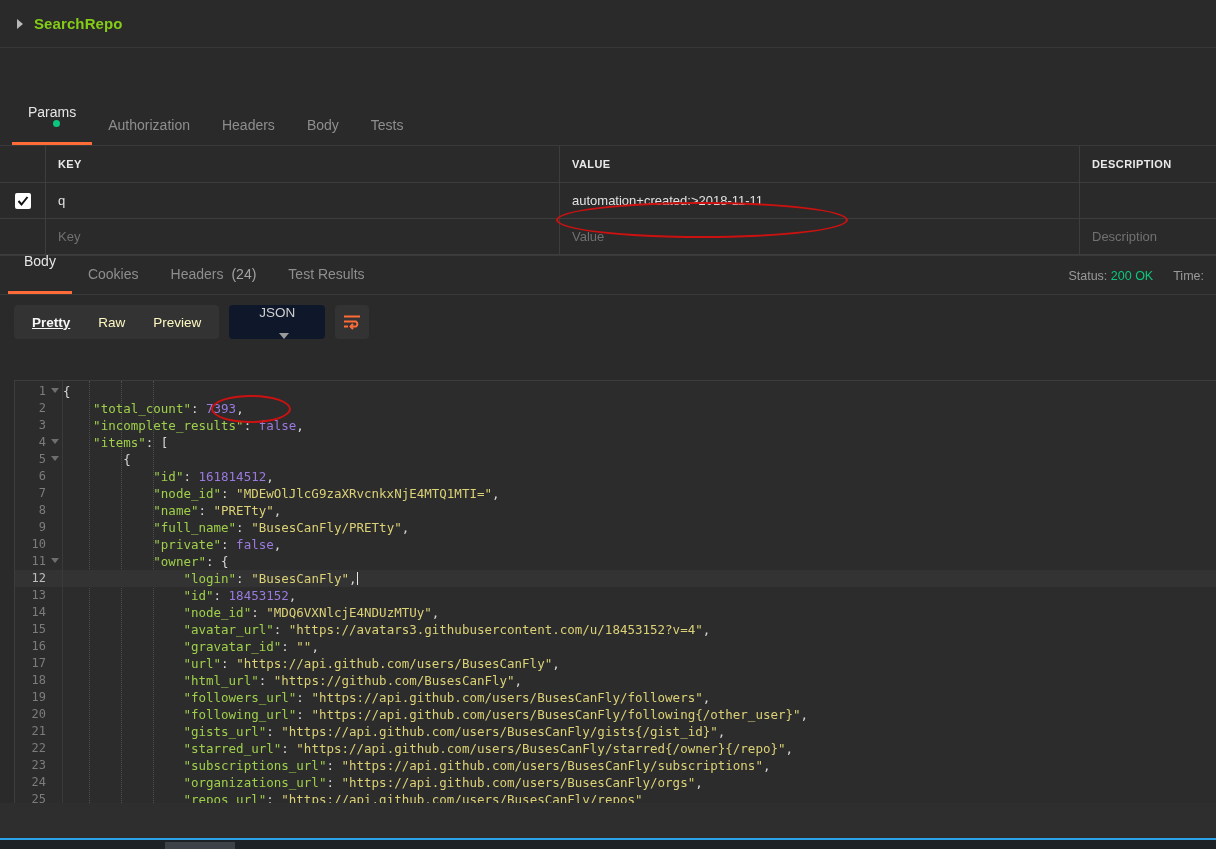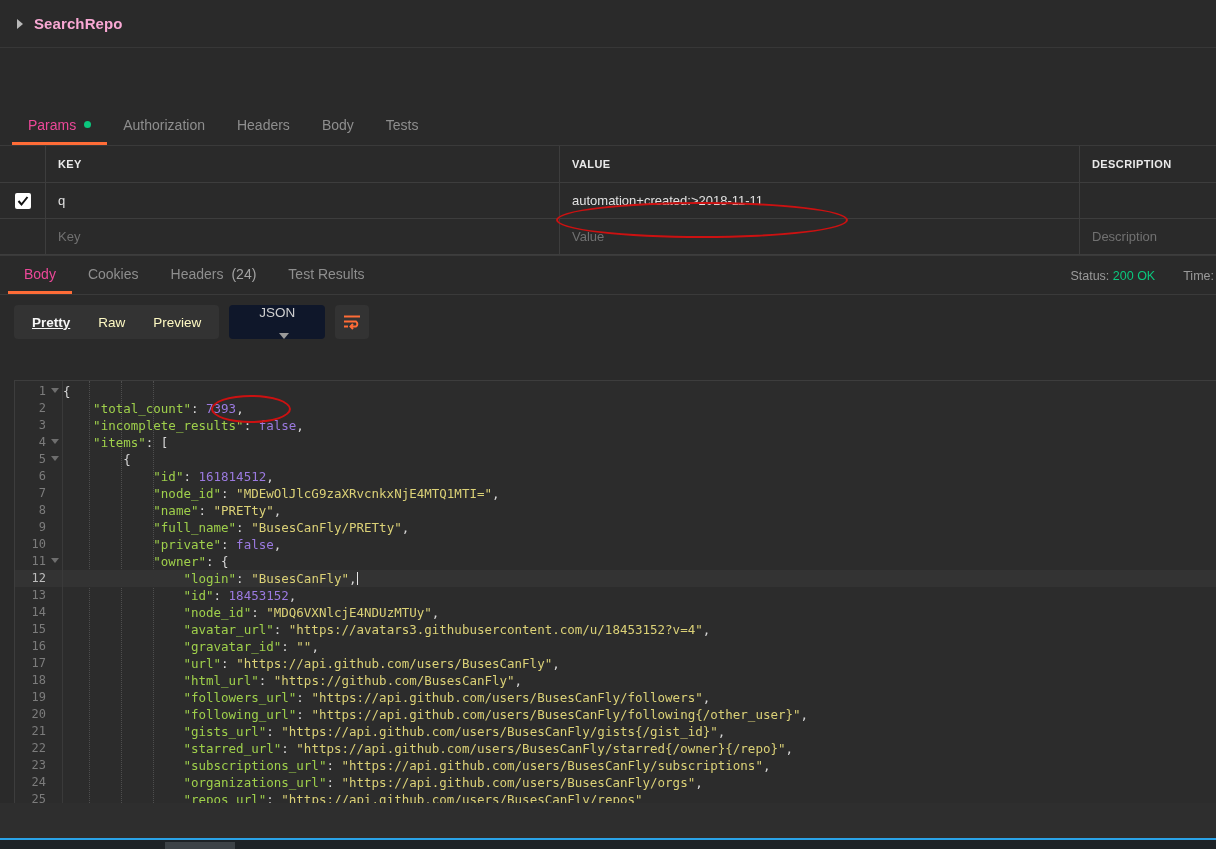--- a/index.html
+++ b/index.html
@@ -20,21 +20,21 @@
     padding-left: 14px;
     border-bottom: 1px solid #373737;
   }
   .disclosure {
     width: 12px; height: 12px;
     margin-right: 8px;
     display: flex; align-items: center; justify-content: center;
   }
   .disclosure svg { display: block; }
   .req-title {
-    font-size: 15px; font-weight: bold; color: #f9a8d4;
+    font-size: 15px; font-weight: bold; color: #84cc16;
     letter-spacing: .1px;
   }
 
   
   .url-row {
     height: 56px;
     display: flex; align-items: center;
     padding: 0 12px;
     background: #2a2a2a;
   }
@@ -75,21 +75,21 @@
   .rtab {
     position: relative;
     height: 41px;
     display: flex; align-items: center;
     padding: 0 16px;
     font-size: 14px;
     color: #8e8e8e;
     cursor: pointer;
     white-space: nowrap;
   }
-  .rtab.active { color: #ec4899; }
+  .rtab.active { color: #e5e5e5; flex-direction: column; }
   .rtab.active::after {
     content: ""; position: absolute; left: 0; right: 0; bottom: 0;
     height: 3px; background: #ff6c37;
   }
   .dot-green {
     width: 7px; height: 7px; border-radius: 50%;
     background: #0bc67d; margin-left: 8px; display: inline-block;
   }
 
   
@@ -116,22 +116,22 @@
     height: 40px;
     display: flex; align-items: flex-end;
     padding-left: 8px;
     border-top: 1px solid #3a3a3a;
     border-bottom: 1px solid #3a3a3a;
     background: #2a2a2a;
     position: relative;
   }
   .status-area {
     position: absolute; right: 0; top: 0; height: 39px;
-    display: flex; align-items: center; gap: 28px;
-    padding-right: 2px;
+    display: flex; align-items: center; gap: 20px;
+    padding-right: 12px;
     font-size: 12.5px; color: #9a9a9a;
     white-space: nowrap;
   }
   .status-val { color: #0bc67d; }
 
   
   .body-toolbar {
     height: 54px; display: flex; align-items: center; gap: 10px;
     padding: 0 14px; background: #2a2a2a;
   }

